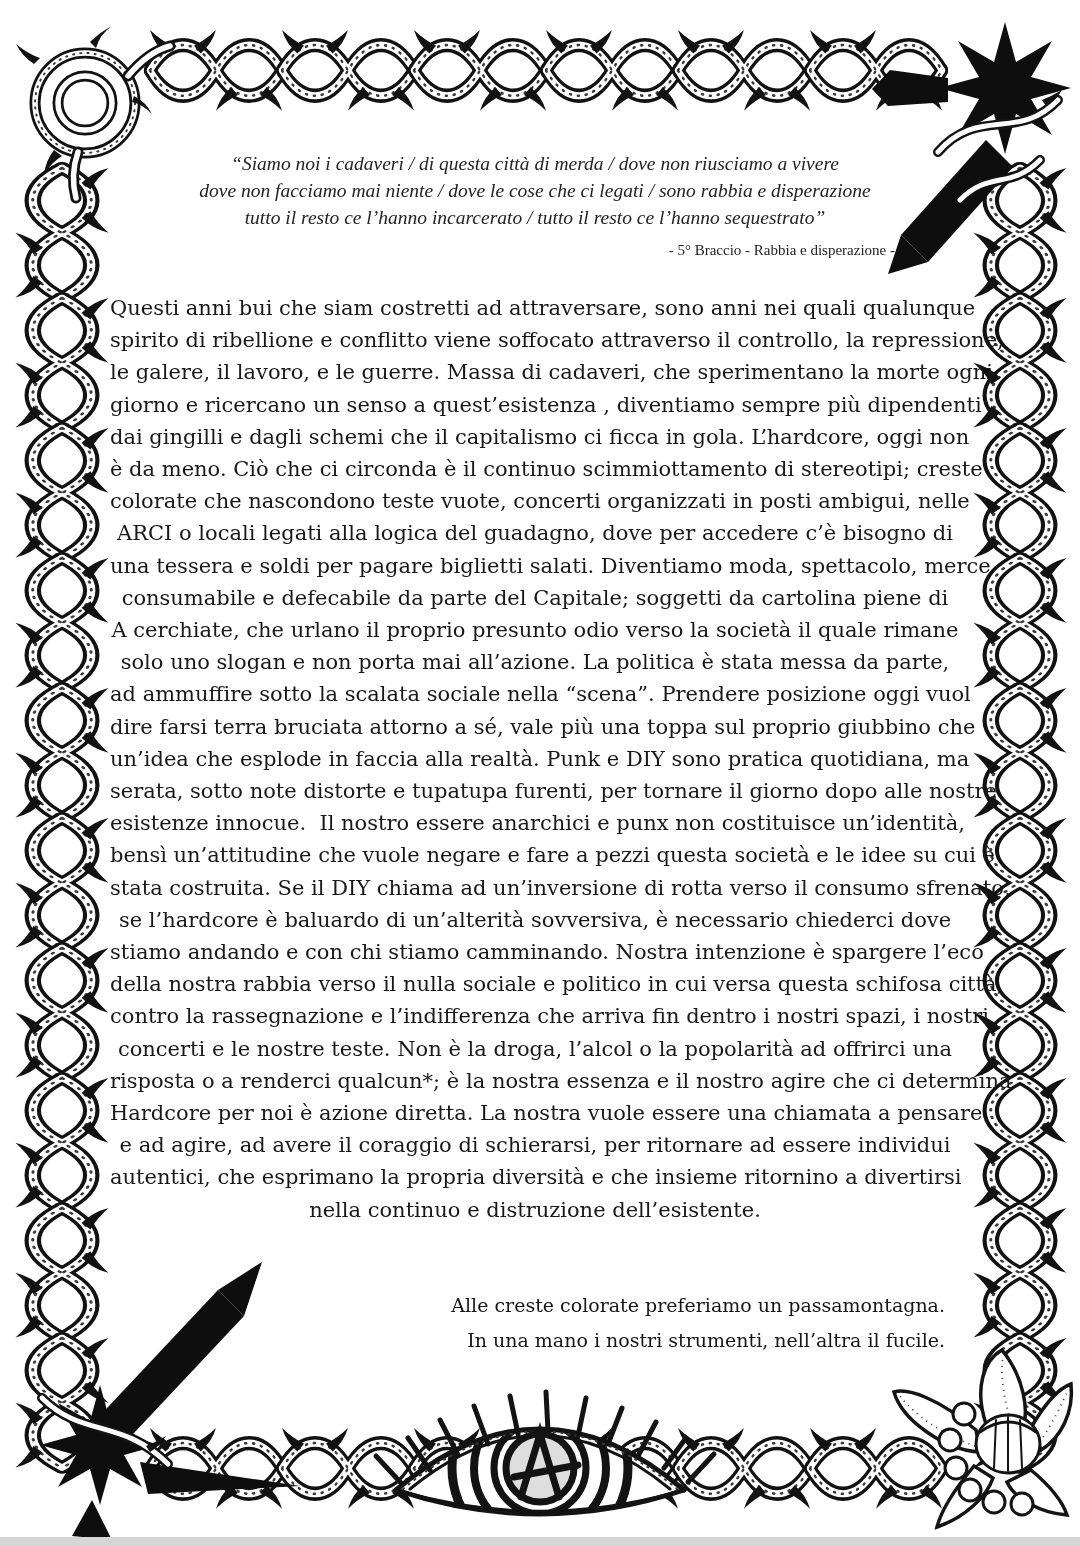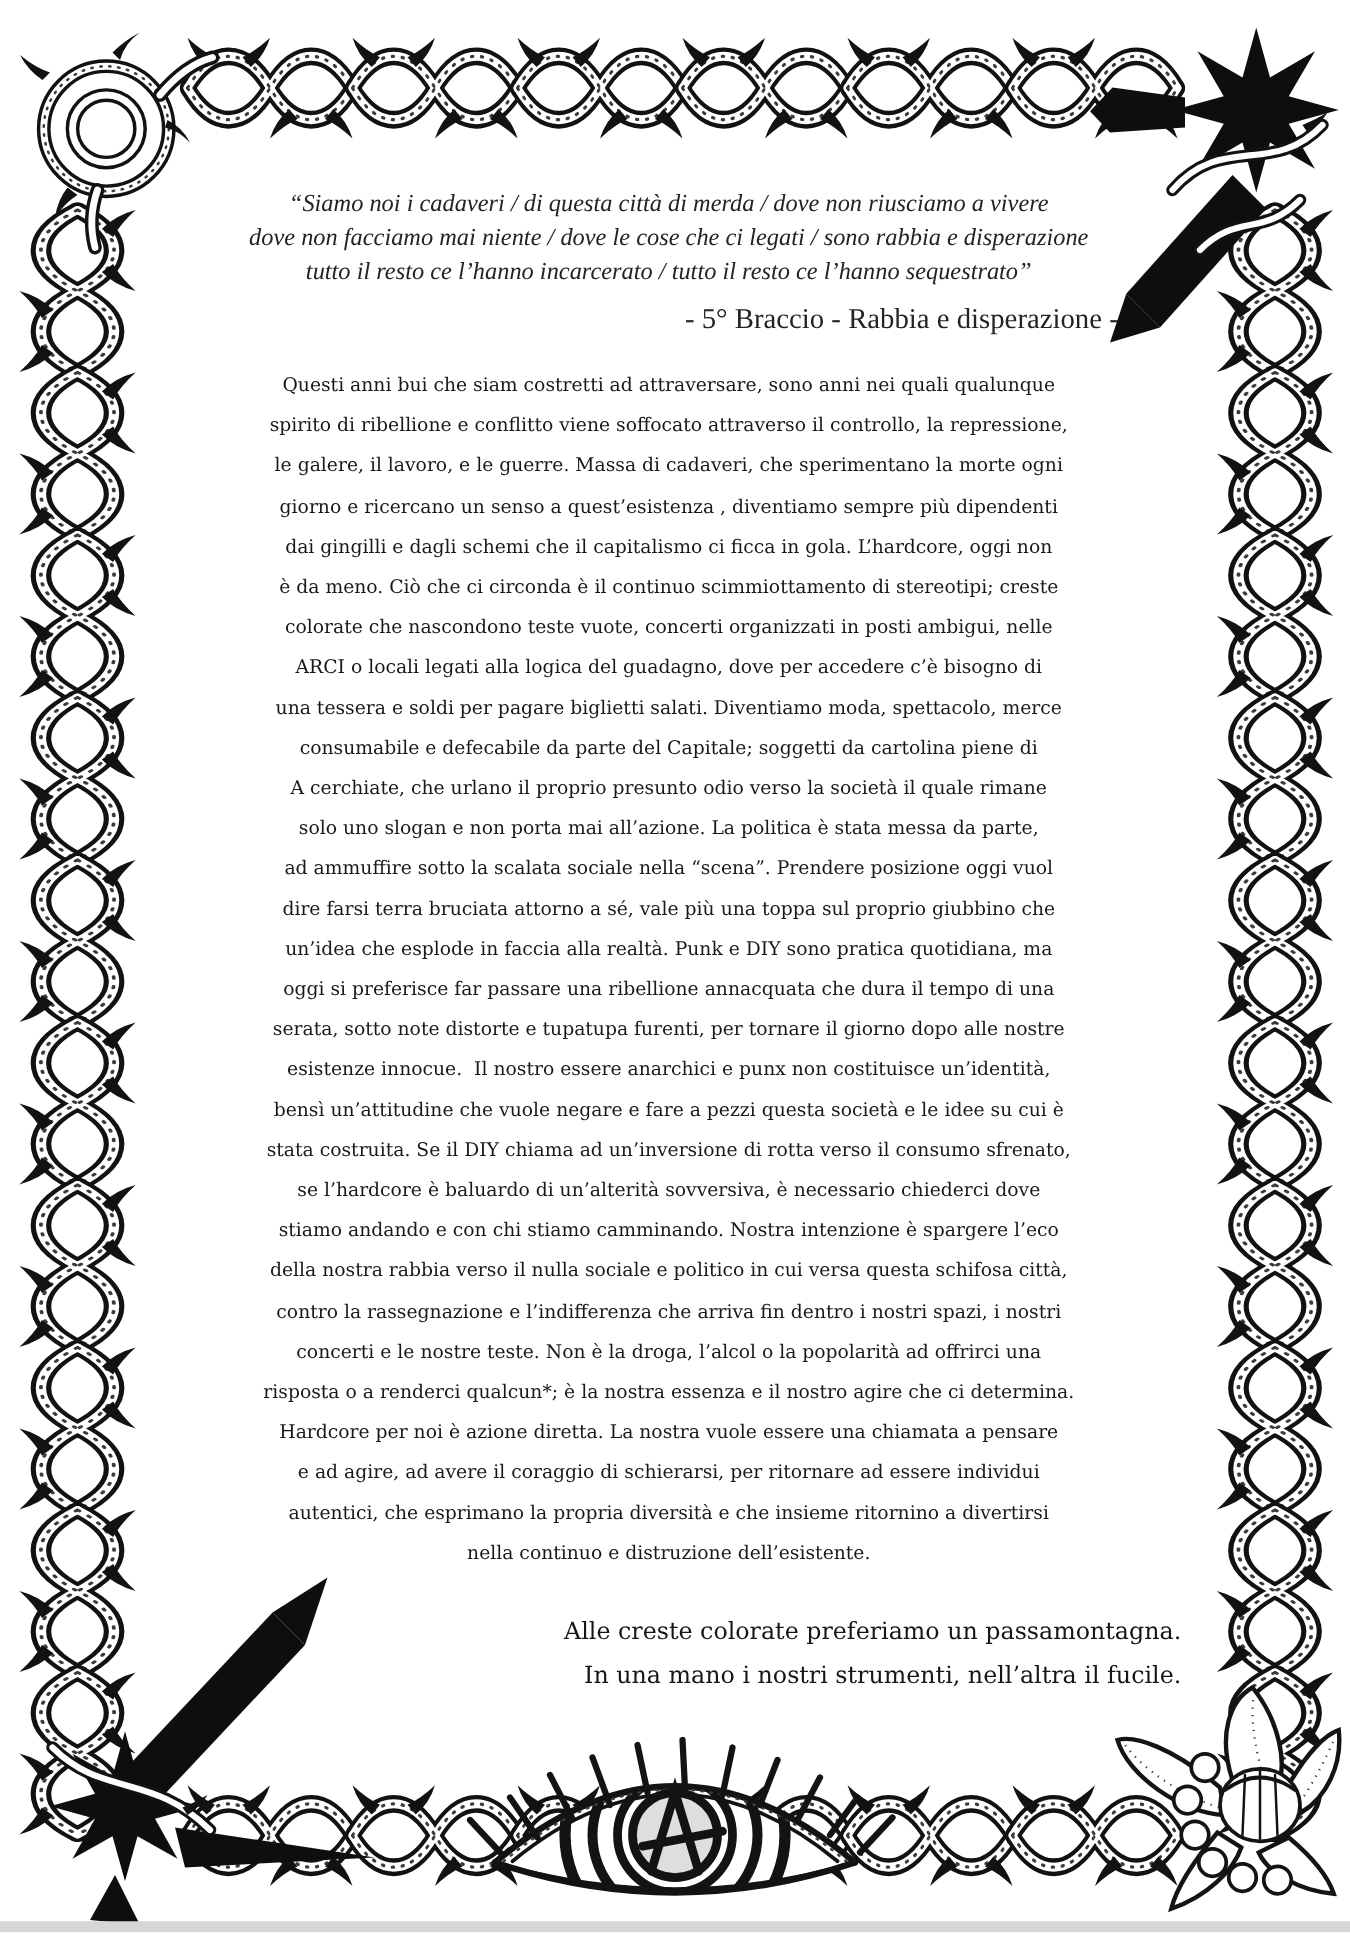--- a/index.html
+++ b/index.html
@@ -19,23 +19,23 @@
   .petal-dots{fill:none;stroke:#3a3a3a;stroke-width:1.8;stroke-dasharray:1 5;}
   .berry{fill:#ffffff;stroke:#141414;stroke-width:3;}
   .eyeline{fill:none;stroke:#131313;stroke-linecap:round;}
 
   .content{position:absolute;left:125px;right:135px;top:0;height:100%;}
   .quote{position:absolute;top:150px;left:0;right:0;text-align:center;
          font-family:"Liberation Serif",serif;font-style:italic;font-size:19.5px;
          line-height:27px;color:#232323;}
   .quote-line{white-space:pre;}
   .attribution{position:absolute;top:242px;right:50px;
-         font-family:"Liberation Serif",serif;font-size:23px;color:#232323;}
+         font-family:"Liberation Serif",serif;font-size:15px;color:#232323;}
   .body-block{position:absolute;top:292px;left:-15px;right:-15px;text-align:center;
-         font-size:15px;line-height:32.2px;color:#181818;}
+         font-size:21px;line-height:32.2px;color:#181818;}
   .body-line{white-space:pre;}
   .closing{position:absolute;top:1288px;left:0;right:0;text-align:right;
          font-size:19px;line-height:35px;color:#161616;}
   .closing-line{white-space:pre;}
   .scan-strip{position:absolute;left:0;right:0;bottom:0;height:9px;background:#d6d6d6;}
 </style>
 </head>
 <body>
 
 <div class="page">
@@ -216,21 +216,20 @@
         <div class="body-line">è da meno. Ciò che ci circonda è il continuo scimmiottamento di stereotipi; creste</div>
         <div class="body-line">colorate che nascondono teste vuote, concerti organizzati in posti ambigui, nelle</div>
         <div class="body-line">ARCI o locali legati alla logica del guadagno, dove per accedere c’è bisogno di</div>
         <div class="body-line">una tessera e soldi per pagare biglietti salati. Diventiamo moda, spettacolo, merce</div>
         <div class="body-line">consumabile e defecabile da parte del Capitale; soggetti da cartolina piene di</div>
         <div class="body-line">A cerchiate, che urlano il proprio presunto odio verso la società il quale rimane</div>
         <div class="body-line">solo uno slogan e non porta mai all’azione. La politica è stata messa da parte,</div>
         <div class="body-line">ad ammuffire sotto la scalata sociale nella “scena”. Prendere posizione oggi vuol</div>
         <div class="body-line">dire farsi terra bruciata attorno a sé, vale più una toppa sul proprio giubbino che</div>
         <div class="body-line">un’idea che esplode in faccia alla realtà. Punk e DIY sono pratica quotidiana, ma</div>
-        <div class="body-line">oggi si preferisce far passare una ribellione annacquata che dura il tempo di una</div>
         <div class="body-line">serata, sotto note distorte e tupatupa furenti, per tornare il giorno dopo alle nostre</div>
         <div class="body-line">esistenze innocue.  Il nostro essere anarchici e punx non costituisce un’identità,</div>
         <div class="body-line">bensì un’attitudine che vuole negare e fare a pezzi questa società e le idee su cui è</div>
         <div class="body-line">stata costruita. Se il DIY chiama ad un’inversione di rotta verso il consumo sfrenato,</div>
         <div class="body-line">se l’hardcore è baluardo di un’alterità sovversiva, è necessario chiederci dove</div>
         <div class="body-line">stiamo andando e con chi stiamo camminando. Nostra intenzione è spargere l’eco</div>
         <div class="body-line">della nostra rabbia verso il nulla sociale e politico in cui versa questa schifosa città,</div>
         <div class="body-line">contro la rassegnazione e l’indifferenza che arriva fin dentro i nostri spazi, i nostri</div>
         <div class="body-line">concerti e le nostre teste. Non è la droga, l’alcol o la popolarità ad offrirci una</div>
         <div class="body-line">risposta o a renderci qualcun*; è la nostra essenza e il nostro agire che ci determina.</div>

